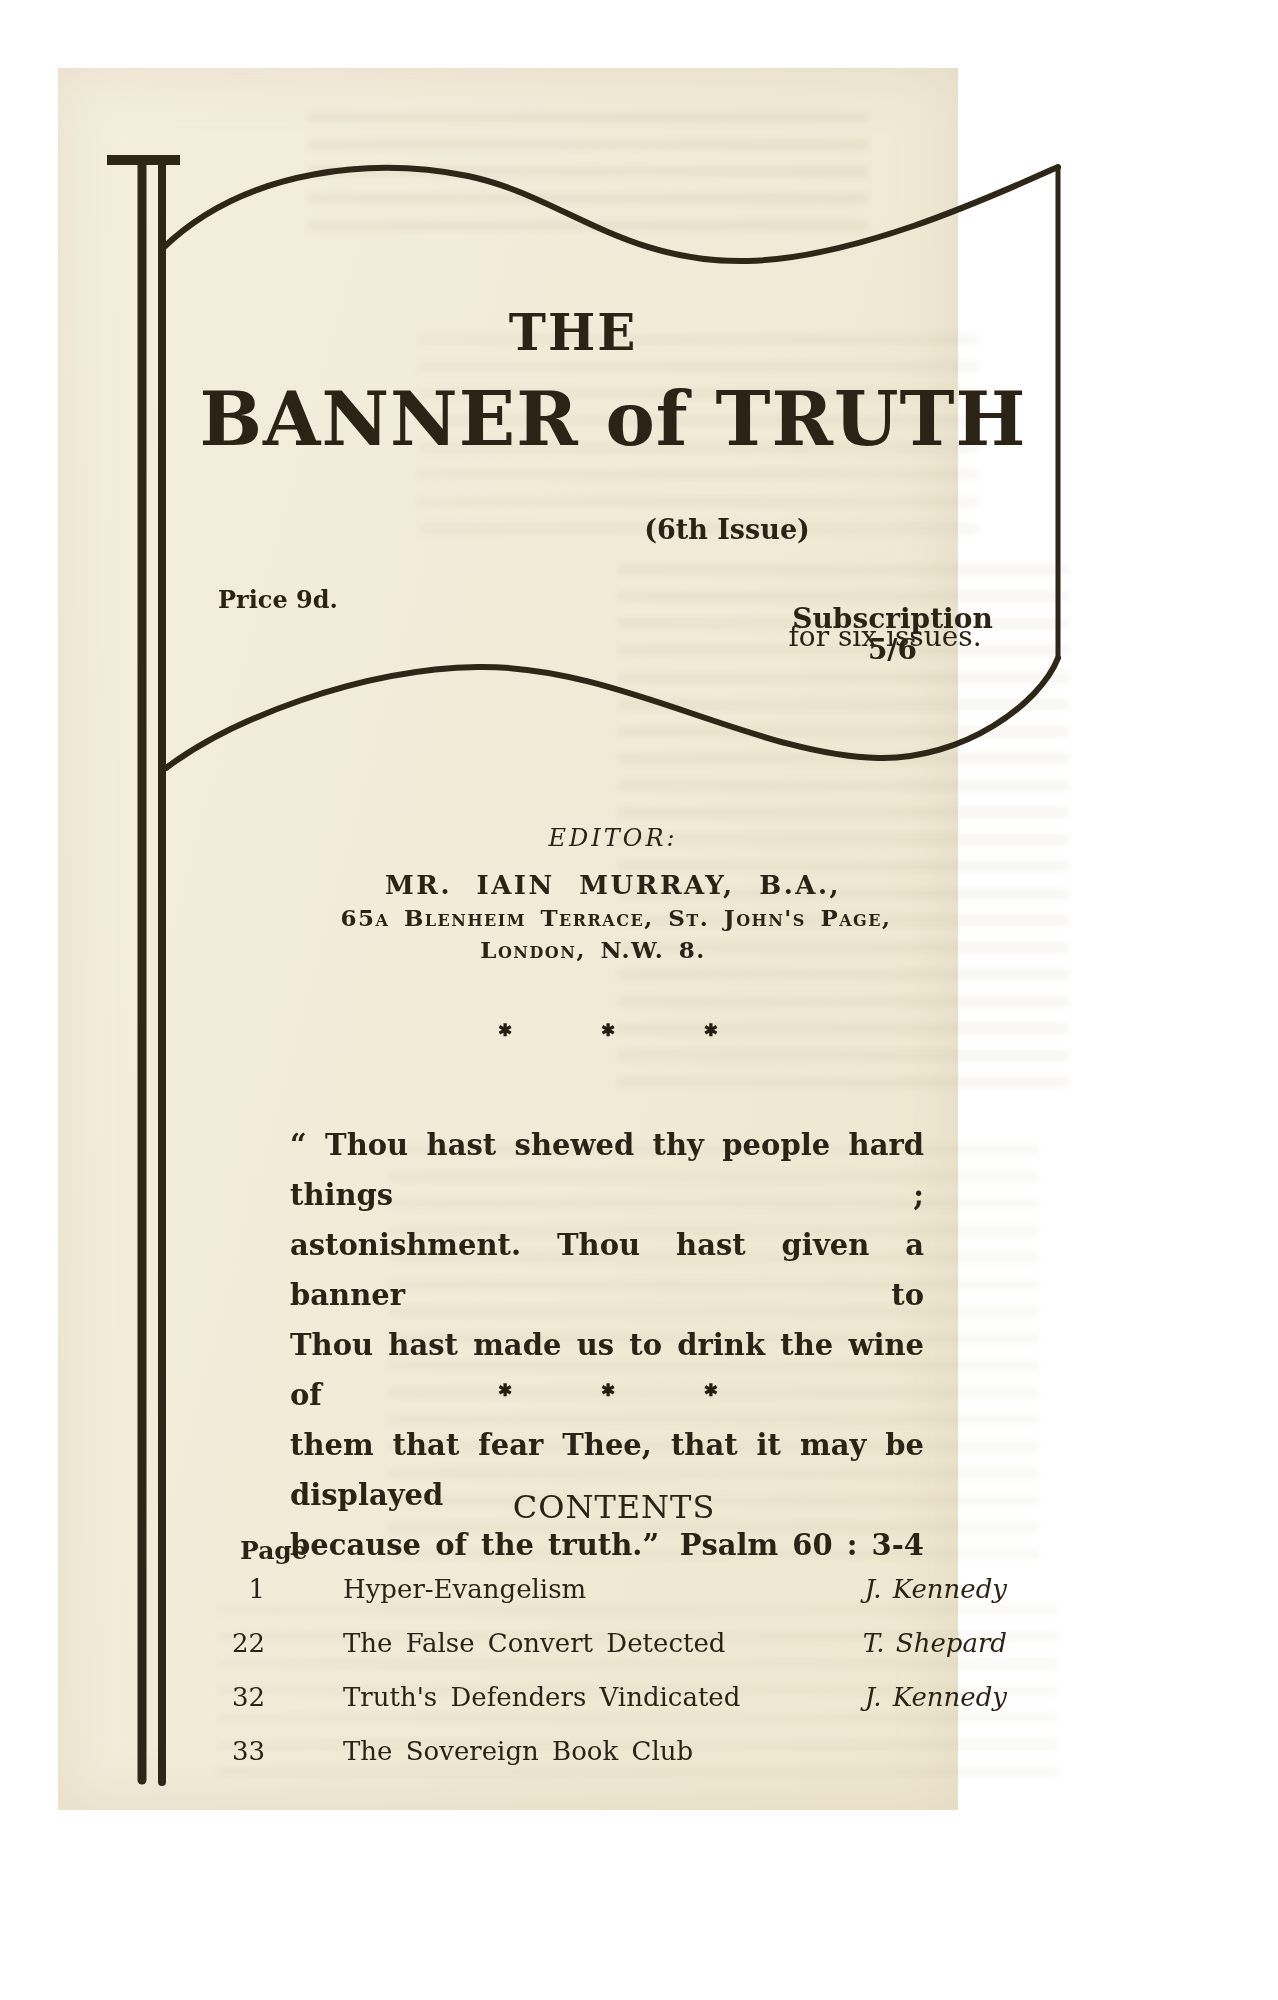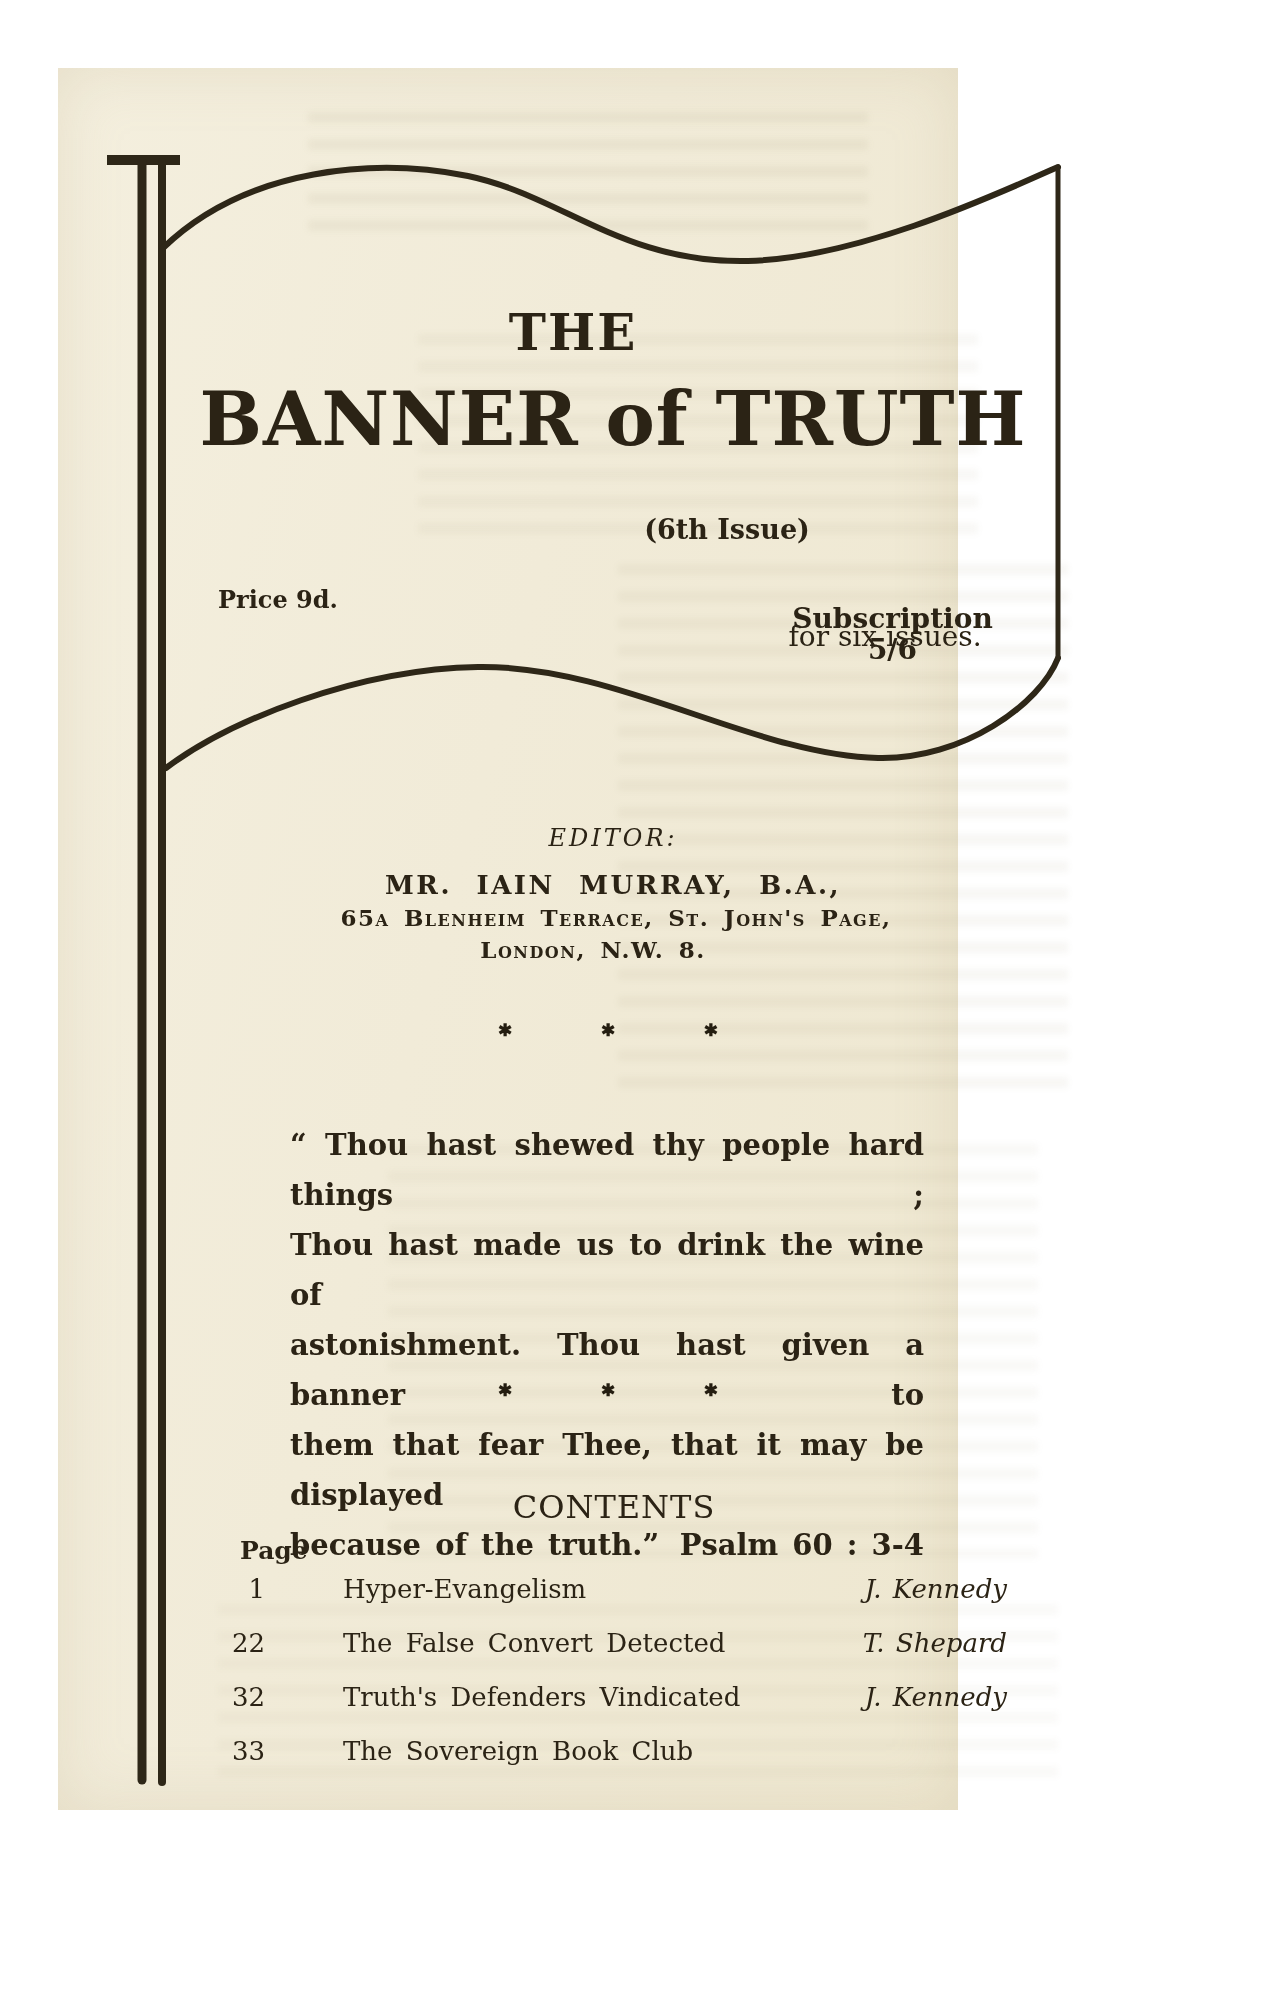--- a/index.html
+++ b/index.html
@@ -86,22 +86,22 @@
   <div class="abs editor-a2">London, N.W. 8.</div>
 
   <div class="abs stars row1">
     <span>✱</span>
     <span>✱</span>
     <span>✱</span>
   </div>
 
   <div class="abs quote">
     <div class="qline">“ Thou hast shewed thy people hard things ;</div>
+    <div class="qline">astonishment. Thou hast given a banner to</div>
     <div class="qline">Thou hast made us to drink the wine of</div>
-    <div class="qline">astonishment. Thou hast given a banner to</div>
     <div class="qline">them that fear Thee, that it may be displayed</div>
     <div class="qlast">
       <span>because of the truth.”</span>
       <span>Psalm 60 : 3-4</span>
     </div>
   </div>
 
   <div class="abs stars row2">
     <span>✱</span>
     <span>✱</span>

